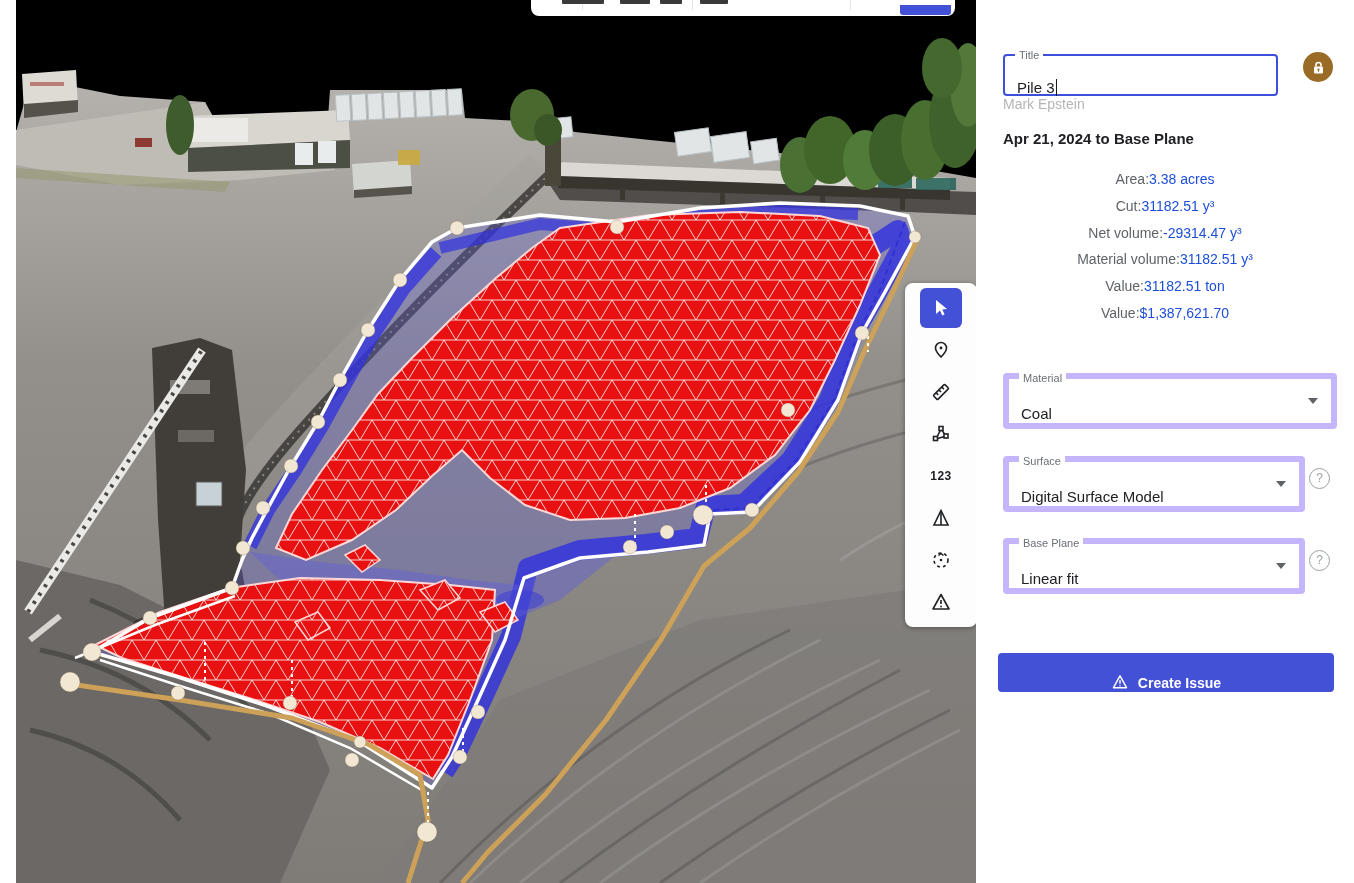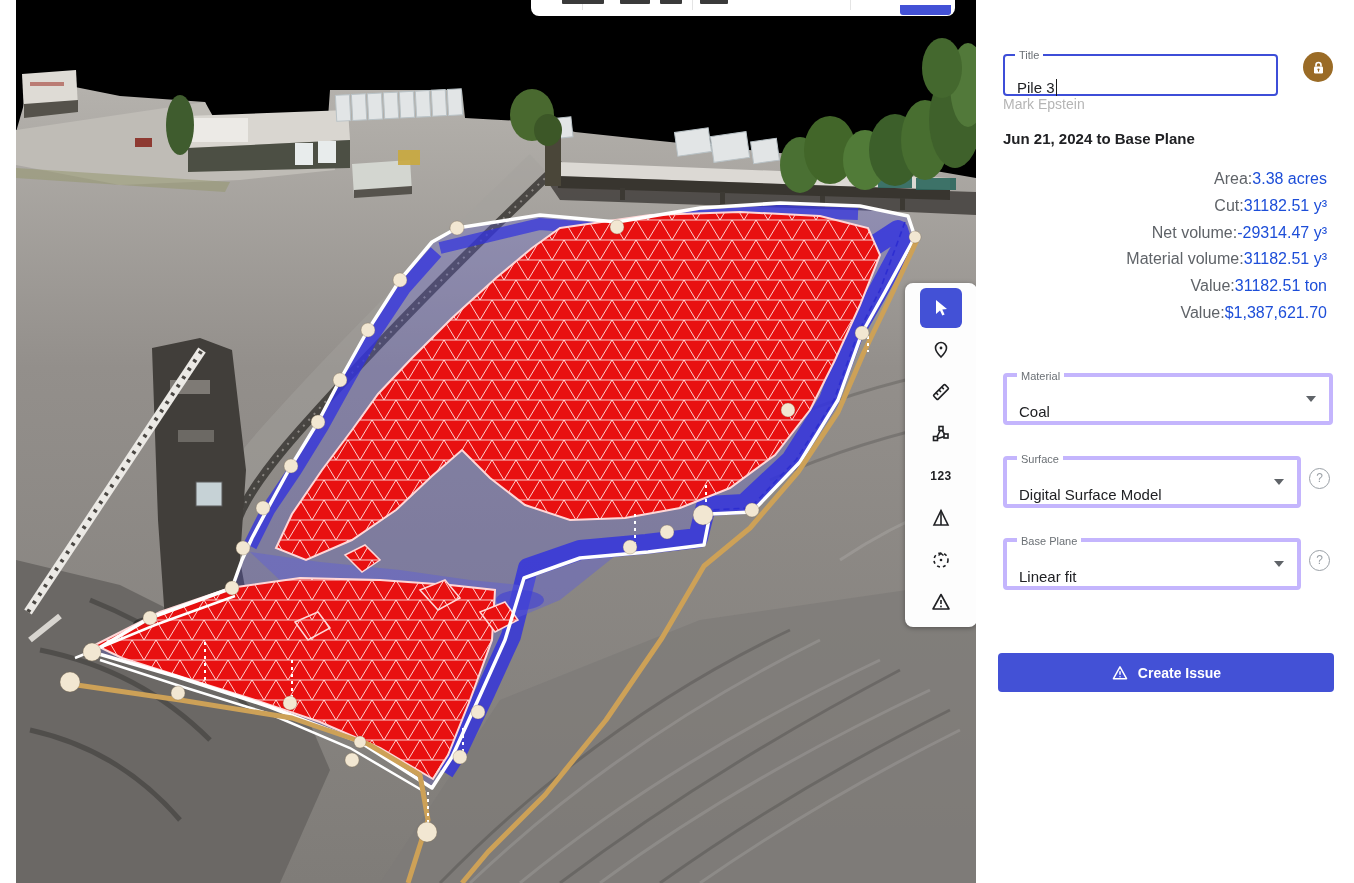--- a/index.html
+++ b/index.html
@@ -15,44 +15,44 @@
   .top-toolbar .icon-stub{position:absolute;top:28px;height:6px;background:#3a3a3a;border-radius:1px;}
   
   .tool-rail{position:absolute;left:905px;top:283px;width:50px;background:#fdfdfd;border-radius:8px;
     box-shadow:0 1px 5px rgba(0,0,0,.35);padding:4px 11px;display:flex;flex-direction:column;align-items:center;}
   .tool{width:42px;height:40px;margin:1px 0;border-radius:6px;display:flex;align-items:center;justify-content:center;color:#202124;cursor:pointer;}
   .tool.selected{background:#4351d6;color:#fff;}
   .tool svg{display:block;}
   .tool .count{font-size:12px;font-weight:700;letter-spacing:.5px;}
   
   .panel{position:absolute;left:976px;top:0;width:378px;height:883px;background:#fff;}
-  .field{position:absolute;border:4px solid #c4b5fd;border-radius:4px;background:#fff;}
+  .field{position:absolute;border:6px solid #c4b5fd;border-radius:4px;background:#fff;}
   .field .flabel{position:absolute;top:-7px;left:10px;font-size:11px;color:#6b7075;background:#fff;padding:0 4px;line-height:12px;}
   .field .fvalue{font-size:15px;color:#202124;padding:14px 12px;line-height:42px;white-space:nowrap;overflow:hidden;}
   .title-field{left:27px;top:54px;width:271px;height:38px;border:2px solid #3d4ed8;}
   .title-field .fvalue{line-height:36px;}
   .caret{display:inline-block;width:1.5px;height:17px;background:#1a1a1a;vertical-align:-3px;margin-left:1px;}
   .lock-btn{position:absolute;left:327px;top:52px;width:30px;height:30px;border-radius:50%;background:#9a6b26;border:none;
     display:flex;align-items:center;justify-content:center;cursor:pointer;}
   .owner{position:absolute;left:27px;top:96px;font-size:14px;color:#b5b5b5;}
   .heading{position:absolute;left:27px;top:130px;font-size:15px;font-weight:700;color:#202124;}
   .stats{position:absolute;left:27px;top:166px;width:324px;}
-  .srow{display:flex;justify-content:flex-end;font-size:16px;line-height:26.8px;}
+  .srow{display:flex;justify-content:center;font-size:14px;line-height:26.8px;}
   .srow .slabel{color:#5f6368;}
   .srow .svalue{color:#1d4ed8;}
   .select-box{cursor:pointer;}
   .chev{position:absolute;right:13px;top:19px;width:0;height:0;border-left:5px solid transparent;border-right:5px solid transparent;border-top:6px solid #5f6368;}
   .material-box{left:27px;top:373px;width:322px;height:44px;}
   .surface-box{left:27px;top:456px;width:290px;height:44px;}
   .base-box{left:27px;top:538px;width:290px;height:44px;}
   .help{position:absolute;left:333px;width:19px;height:19px;border:1.5px solid #9aa0a6;border-radius:50%;
     color:#9aa0a6;font-size:12px;line-height:19px;text-align:center;cursor:pointer;background:#fff;}
   .help-surface{top:468px;} .help-base{top:550px;}
   .create-btn{position:absolute;left:22px;top:653px;width:336px;height:39px;background:#4351d6;border:none;border-radius:4px;
-    color:#fff;font-size:14px;font-weight:700;font-family:"Liberation Sans",sans-serif;display:flex;align-items:center;justify-content:center;gap:9px;cursor:pointer;}
+    color:#fff;font-size:14px;font-weight:700;font-family:"Liberation Sans",sans-serif;display:flex;align-items:flex-end;justify-content:center;gap:9px;cursor:pointer;}
 </style>
 </head>
 <body>
 
 <div class="stage">
 
   <div class="viewport">
     <svg width="976" height="883" viewBox="0 0 976 883">
       <defs>
         <linearGradient id="gGround" x1="0" y1="90" x2="0" y2="883" gradientUnits="userSpaceOnUse">
@@ -328,21 +328,21 @@
     <button class="lock-btn">
       <svg width="15" height="15" viewBox="0 0 15 15">
         <rect x="3" y="6.5" width="9" height="7" rx="1.2" fill="#fff"></rect>
         <path d="M5,6.5 V5 a2.5,2.5 0 0 1 5,0 V6.5" fill="none" stroke="#fff" stroke-width="1.6"></path>
         <circle cx="7.5" cy="9.5" r="1.1" fill="#9a6b26"></circle>
           <rect x="7" y="9.5" width="1" height="2.2" fill="#9a6b26"></rect>
       </svg>
     </button>
 
     <div class="owner">Mark Epstein</div>
-    <div class="heading">Jun 21, 2024 to Base Plane</div>
+    <div class="heading">Apr 21, 2024 to Base Plane</div>
 
     <div class="stats">
       <div class="srow">
           <span class="slabel">Area:</span>
           <span class="svalue">3.38 acres</span>
         </div>
       <div class="srow">
           <span class="slabel">Cut:</span>
           <span class="svalue">31182.51 y³</span>
         </div>

